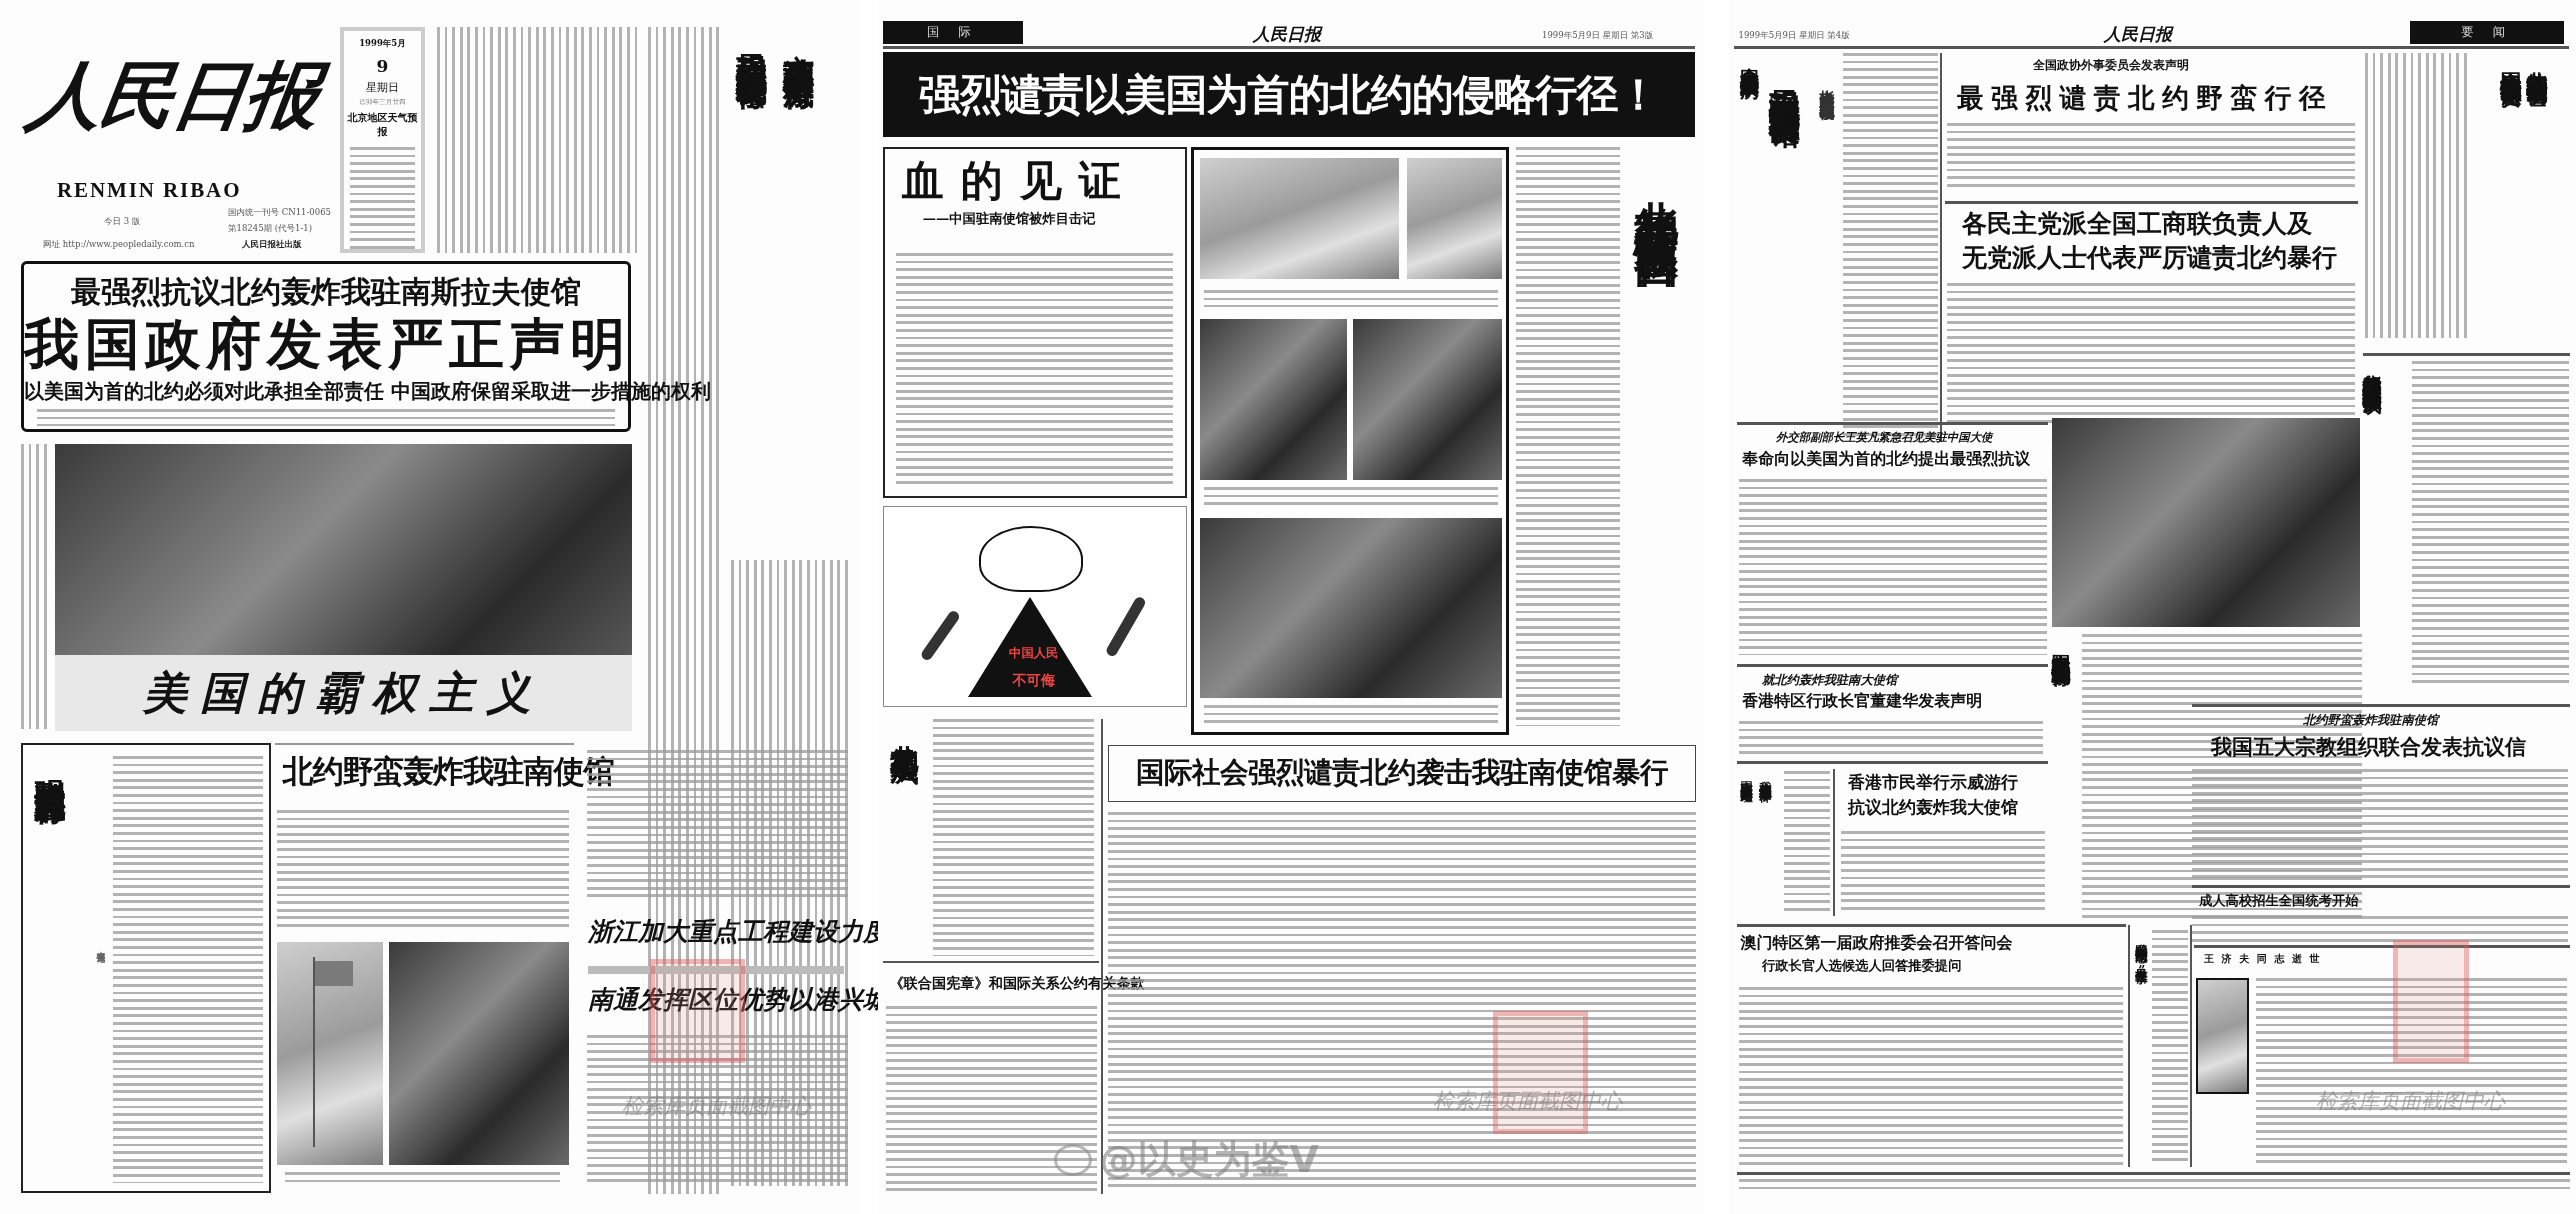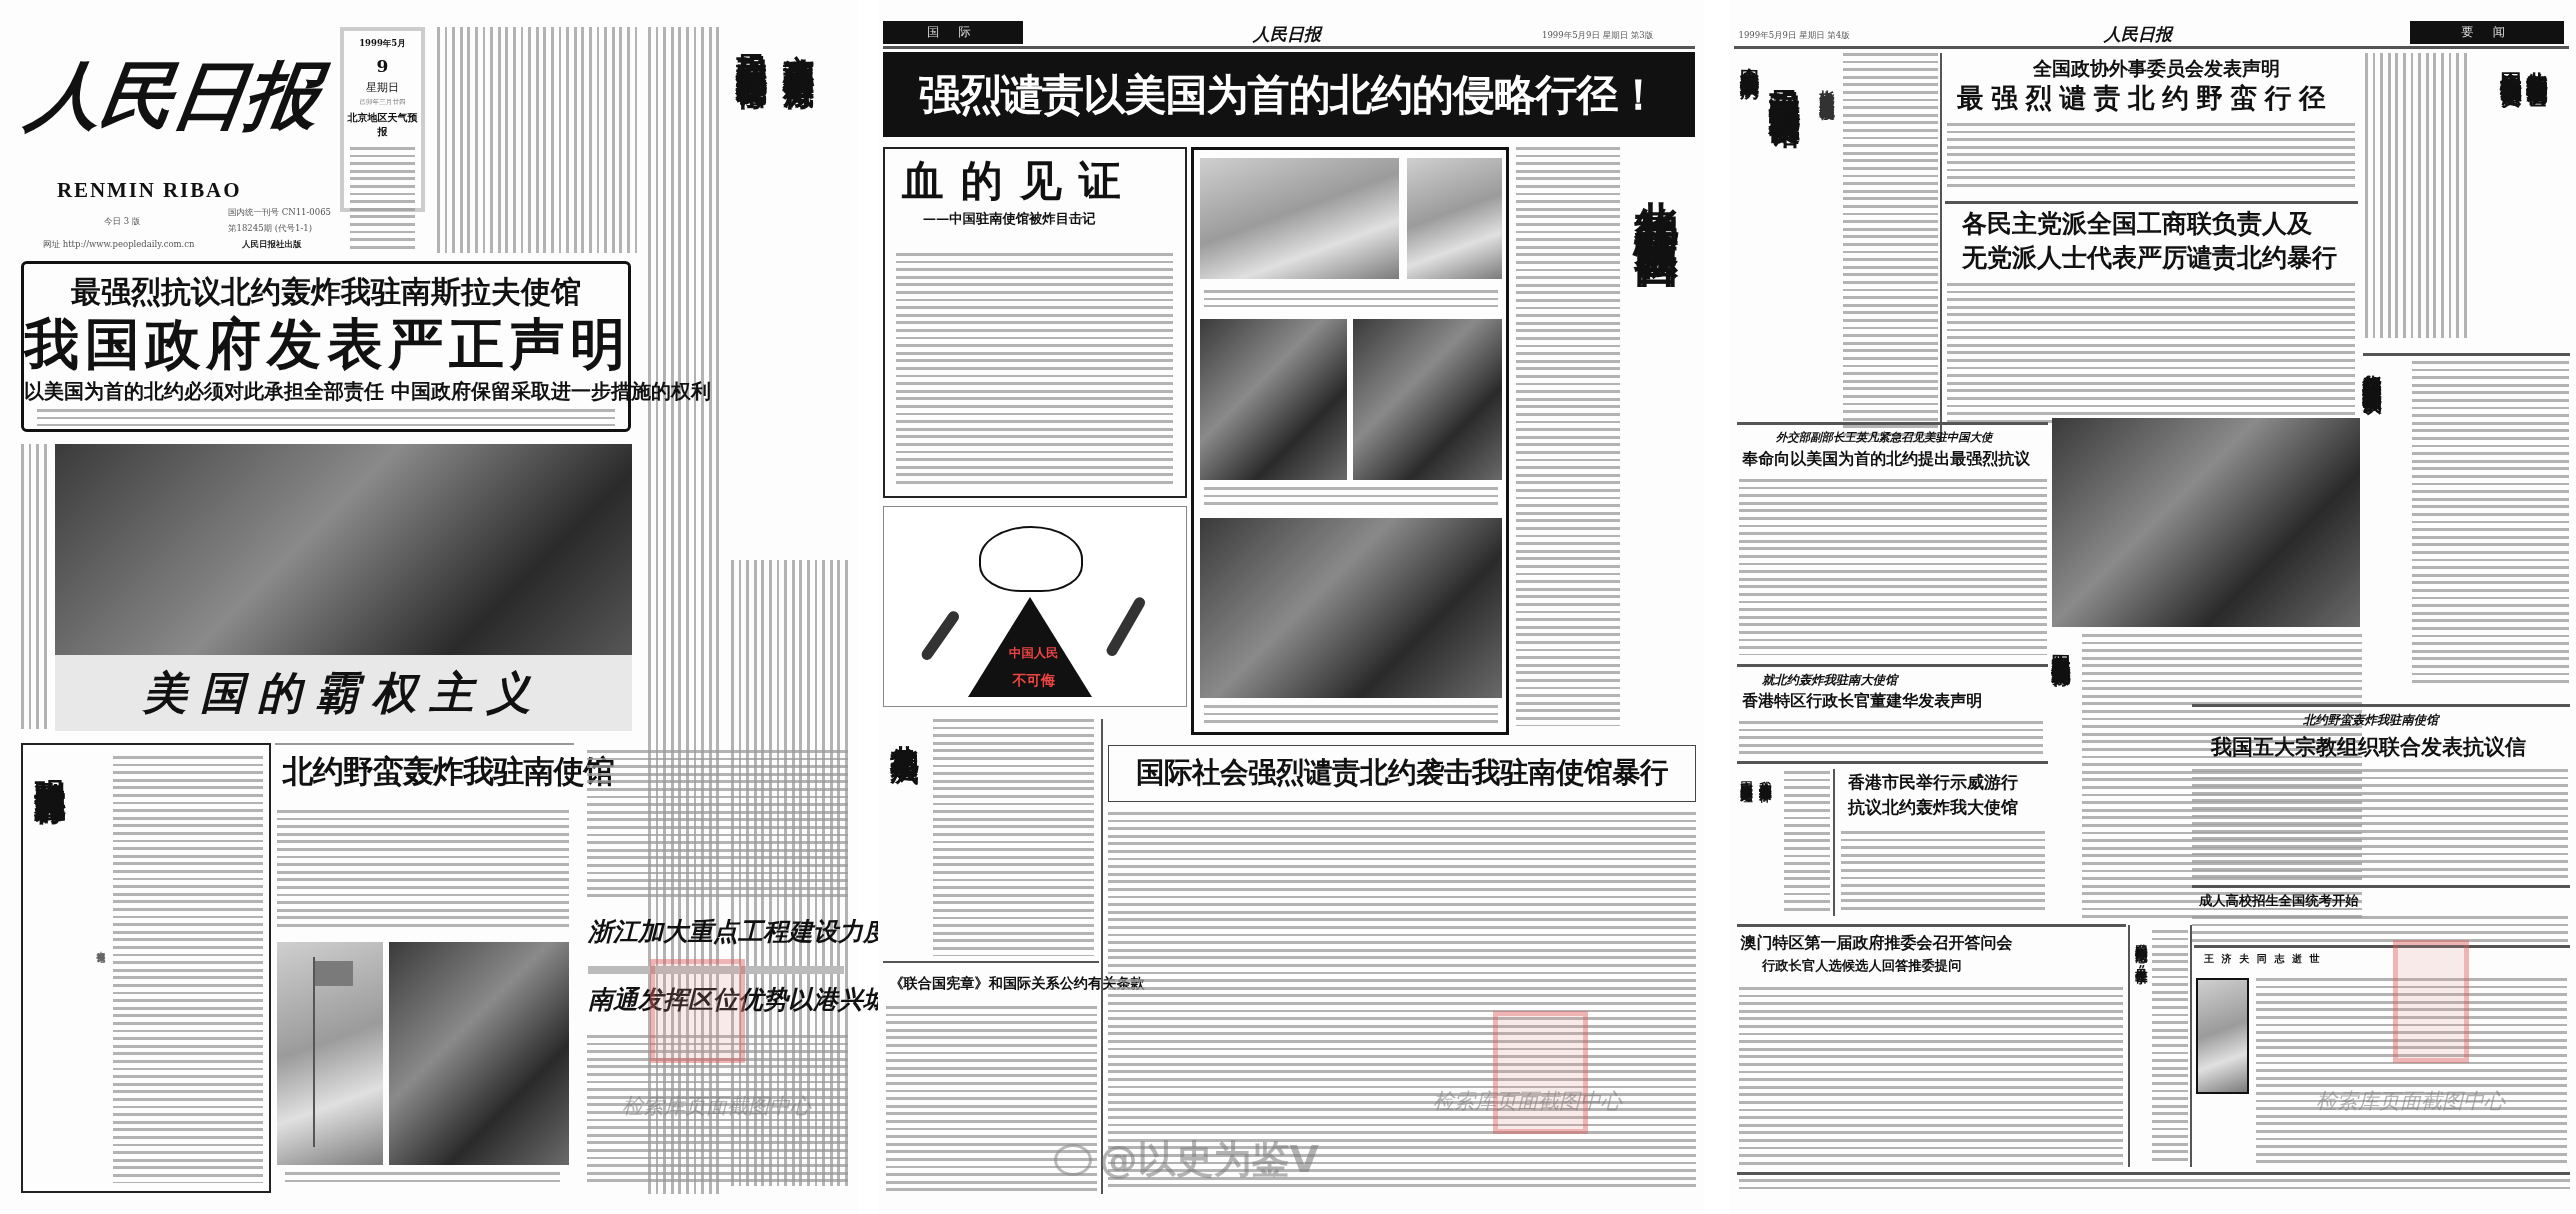--- a/index.html
+++ b/index.html
@@ -32,21 +32,21 @@
 <section class="page" style="left:0;width:859px;">
 
   <div class="abs" style="left:28.5px;top:19px;width:304px;height:152px;font-family:'DejaVu Serif',serif;font-weight:900;font-style:italic;font-size:74px;line-height:152px;letter-spacing:-1.9px;transform:skewX(-8deg);">人民日报</div>
   <div class="abs" style="left:57px;top:178px;font-family:'Liberation Serif',serif;font-size:21px;font-weight:700;letter-spacing:1.9px;white-space:nowrap;">RENMIN RIBAO</div>
   <div class="abs caption" style="left:104px;top:216px;">今日 3 版</div>
   <div class="abs caption" style="left:43px;top:239px;">网址 http://www.peopledaily.com.cn</div>
   <div class="abs caption" style="left:228px;top:207px;">国内统一刊号 CN11-0065</div>
   <div class="abs caption" style="left:228px;top:223px;">第18245期 (代号1-1)</div>
   <div class="abs caption" style="left:242px;top:239px;font-weight:700;color:#222;">人民日报社出版</div>
 
-  <div class="abs" style="left:340px;top:26.6px;width:85px;height:185px;border:4.7px solid #ccc;text-align:center;padding-top:7.6px;">
+  <div class="abs" style="left:340px;top:26.6px;width:85px;height:226px;border:4.7px solid #ccc;text-align:center;padding-top:7.6px;">
     <div style="font-size:8.5px;font-weight:700;">1999年5月</div>
     <div style="font-size:17px;font-weight:900;margin-top:5.7px;">9</div>
     <div style="font-size:11px;margin-top:3.8px;">星期日</div>
     <div style="font-size:6.6px;color:#777;margin-top:3.8px;">己卯年三月廿四</div>
     <div style="font-size:10px;font-weight:700;margin-top:3.8px;">北京地区天气预报</div>
     <div class="txt" style="margin:7.6px 5.7px 0;height:104px;"></div>
   </div>
 
   <div class="abs txtv" style="left:437px;top:26.6px;width:204px;height:226px;"></div>
   <div class="abs txtv" style="left:648px;top:26.6px;width:76px;height:1167px;"></div>
@@ -158,21 +158,21 @@
     <span>要  闻</span>
   </div>
   <div class="abs rule" style="left:4.7px;top:46px;width:835px;"></div>
 
   <div class="abs vserif" style="left:11.4px;top:53px;font-size:19px;height:342px;">全国人大外事委员会发表严正声明</div>
   <div class="abs vhead" style="left:40px;top:66px;font-size:31px;height:399px;">最强烈谴责北约袭击我驻南使馆</div>
   <div class="abs vserif" style="left:90px;top:78px;font-size:15px;height:399px;color:#333;">指出这是对中华人民共和国主权的粗暴侵犯</div>
   <div class="abs txt" style="left:114px;top:53px;width:95px;height:389px;"></div>
   <div class="abs" style="left:211px;top:53px;width:1.9px;height:389px;background:#555;"></div>
 
-  <div class="abs hserif" style="left:304px;top:59px;font-size:19px;">全国政协外事委员会发表声明</div>
+  <div class="abs hserif" style="left:304px;top:59px;font-size:12px;">全国政协外事委员会发表声明</div>
   <div class="abs hsans" style="left:228px;top:85px;font-size:26.6px;letter-spacing:7.6px;">最强烈谴责北约野蛮行径</div>
   <div class="abs txt" style="left:218px;top:123px;width:408px;height:66px;"></div>
   <div class="abs rule" style="left:216px;top:201px;width:413px;"></div>
 
   <div class="abs hserif" style="left:233px;top:211px;font-size:25px;">各民主党派全国工商联负责人及</div>
   <div class="abs hserif" style="left:233px;top:245px;font-size:25px;">无党派人士代表严厉谴责北约暴行</div>
   <div class="abs txt" style="left:218px;top:283px;width:408px;height:142px;"></div>
 
   <div class="abs txtv" style="left:636px;top:53px;width:104px;height:285px;"></div>
   <div class="abs vhead" style="left:797px;top:55px;font-size:21px;height:285px;letter-spacing:0.9px;">北约轰炸我国驻南使馆造成记者伤亡</div>

